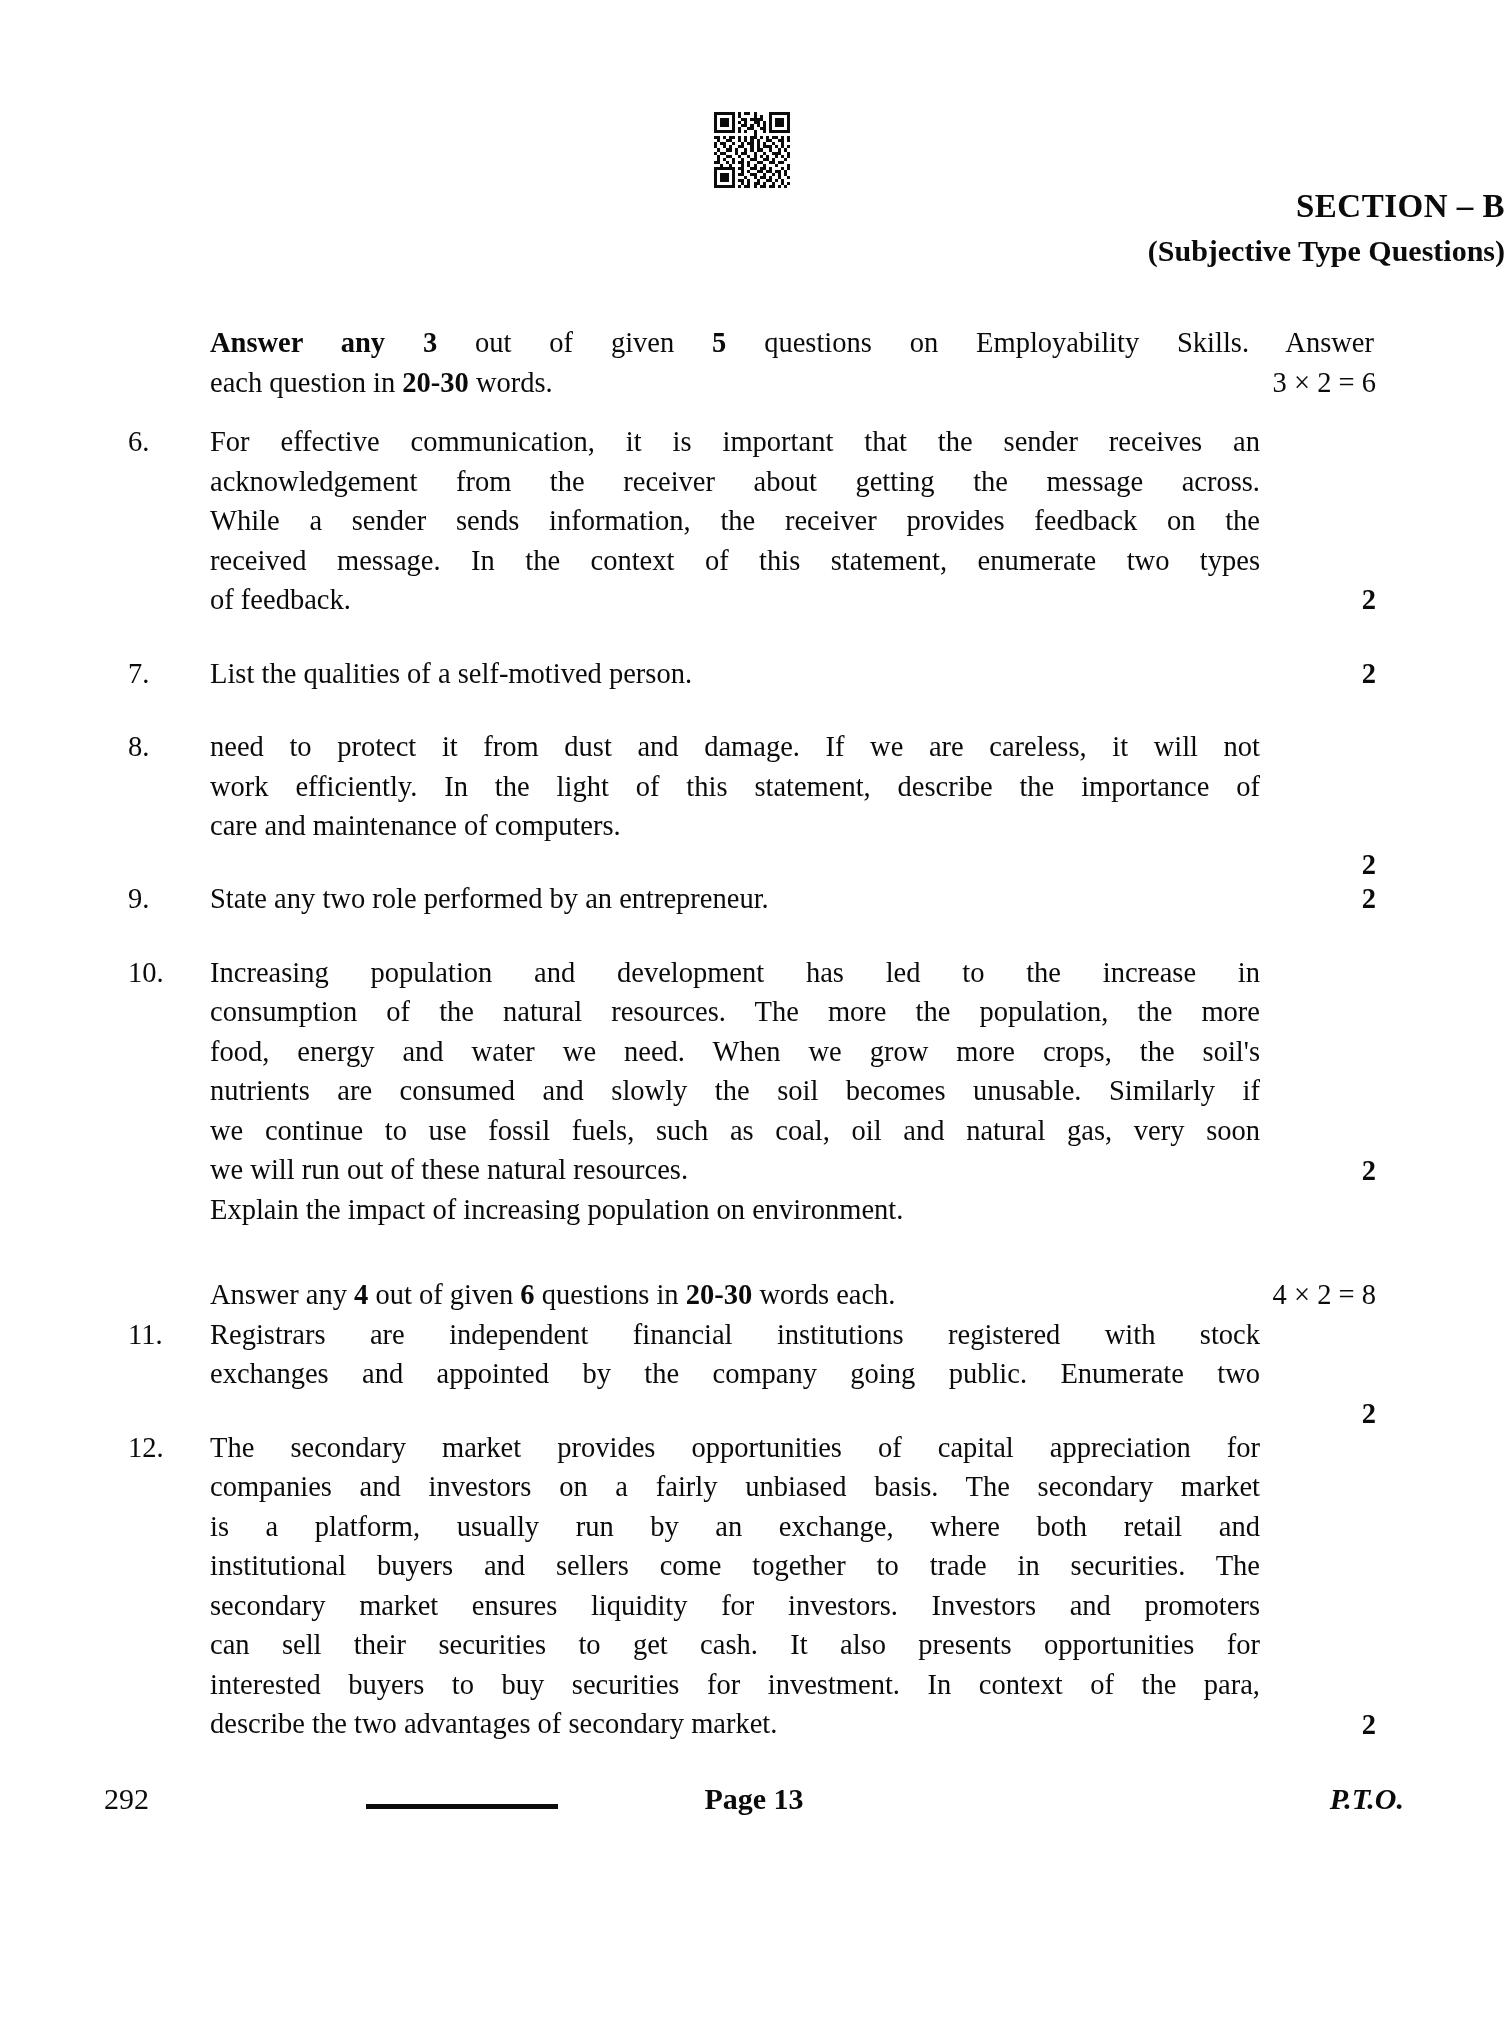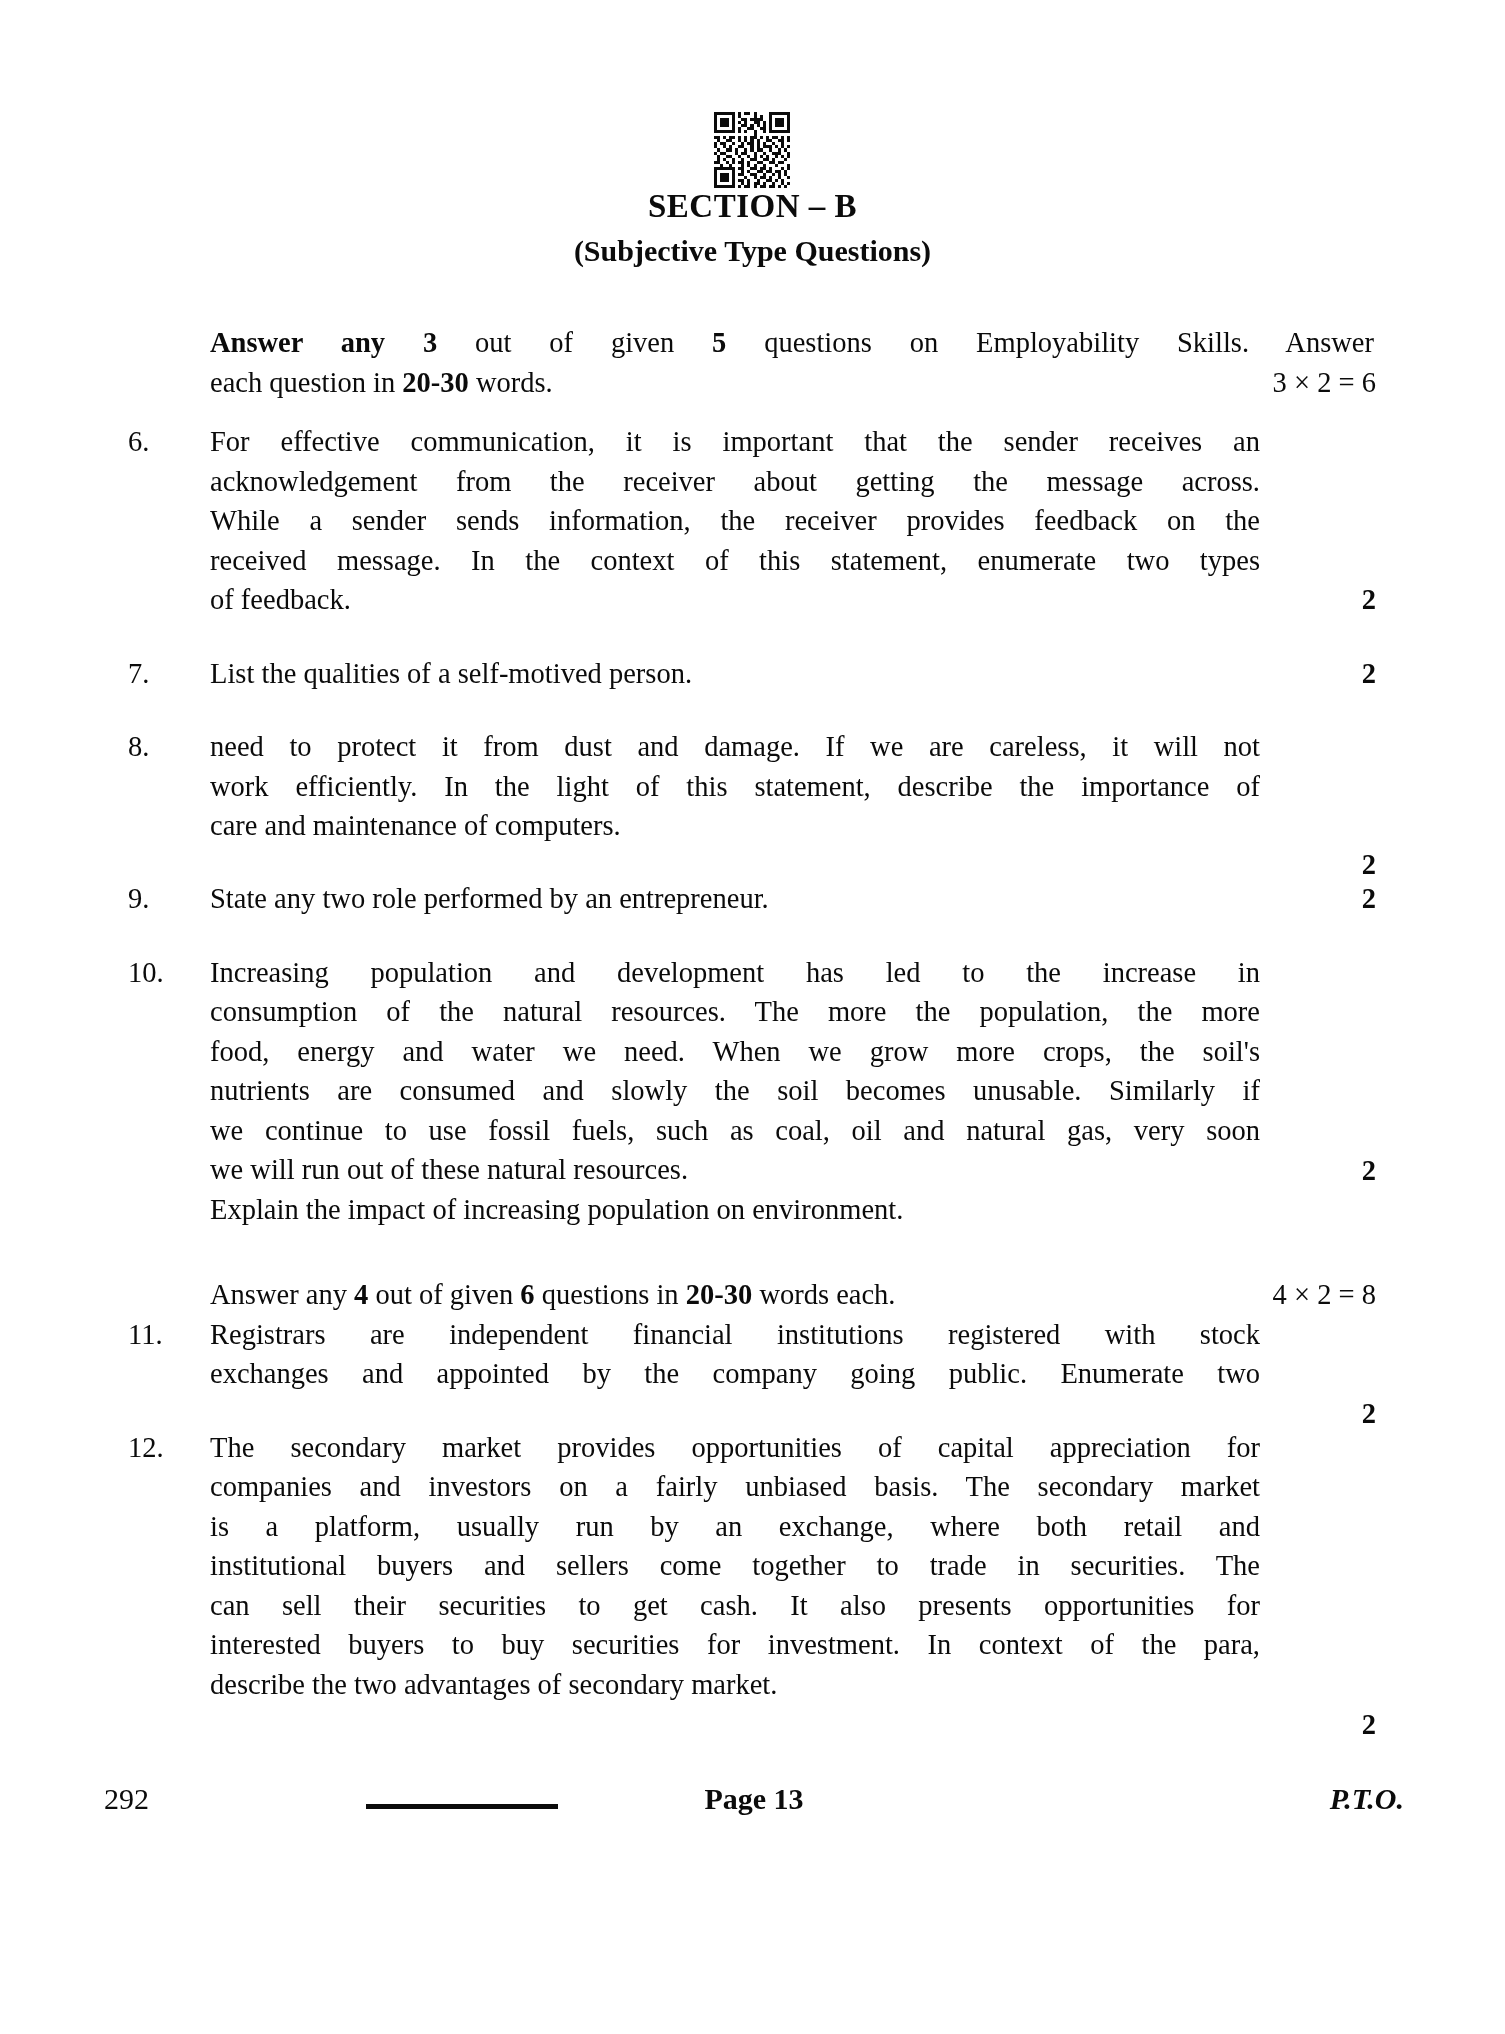--- a/index.html
+++ b/index.html
@@ -33,21 +33,21 @@
     height: 76px;
   }
   .qr-wrap svg { display: block; width: 76px; height: 76px; }
 
   
   .heading-block {
     position: absolute;
     left: 0;
     top: 186px;
     width: 1505px;
-    text-align: center;
+    text-align: right;
   }
   .section-title {
     font-size: 33px;
     font-weight: bold;
     letter-spacing: 0.5px;
     line-height: 1.22;
     margin: 0;
   }
   .section-subtitle {
     font-size: 30px;
@@ -461,20 +461,21 @@
 
     <div class="spacer-md"></div>
 
     <div class="q">
       <span class="q-num">12.</span>
       <span class="q-body">
         <span class="ln">The secondary market provides opportunities of capital appreciation for</span>
         <span class="ln">companies and investors on a fairly unbiased basis. The secondary market</span>
         <span class="ln">is a platform, usually run by an exchange, where both retail and</span>
         <span class="ln">institutional buyers and sellers come together to trade in securities. The</span>
+        <span class="ln">secondary market ensures liquidity for investors. Investors and promoters</span>
         <span class="ln">can sell their securities to get cash. It also presents opportunities for</span>
         <span class="ln">interested buyers to buy securities for investment. In context of the para,</span>
         <span class="ln last">describe the two advantages of secondary market.</span>
       </span>
       <span class="q-marks" style="top:277px;">2</span>
     </div>
 
   </div>
 
   <div class="footer">

